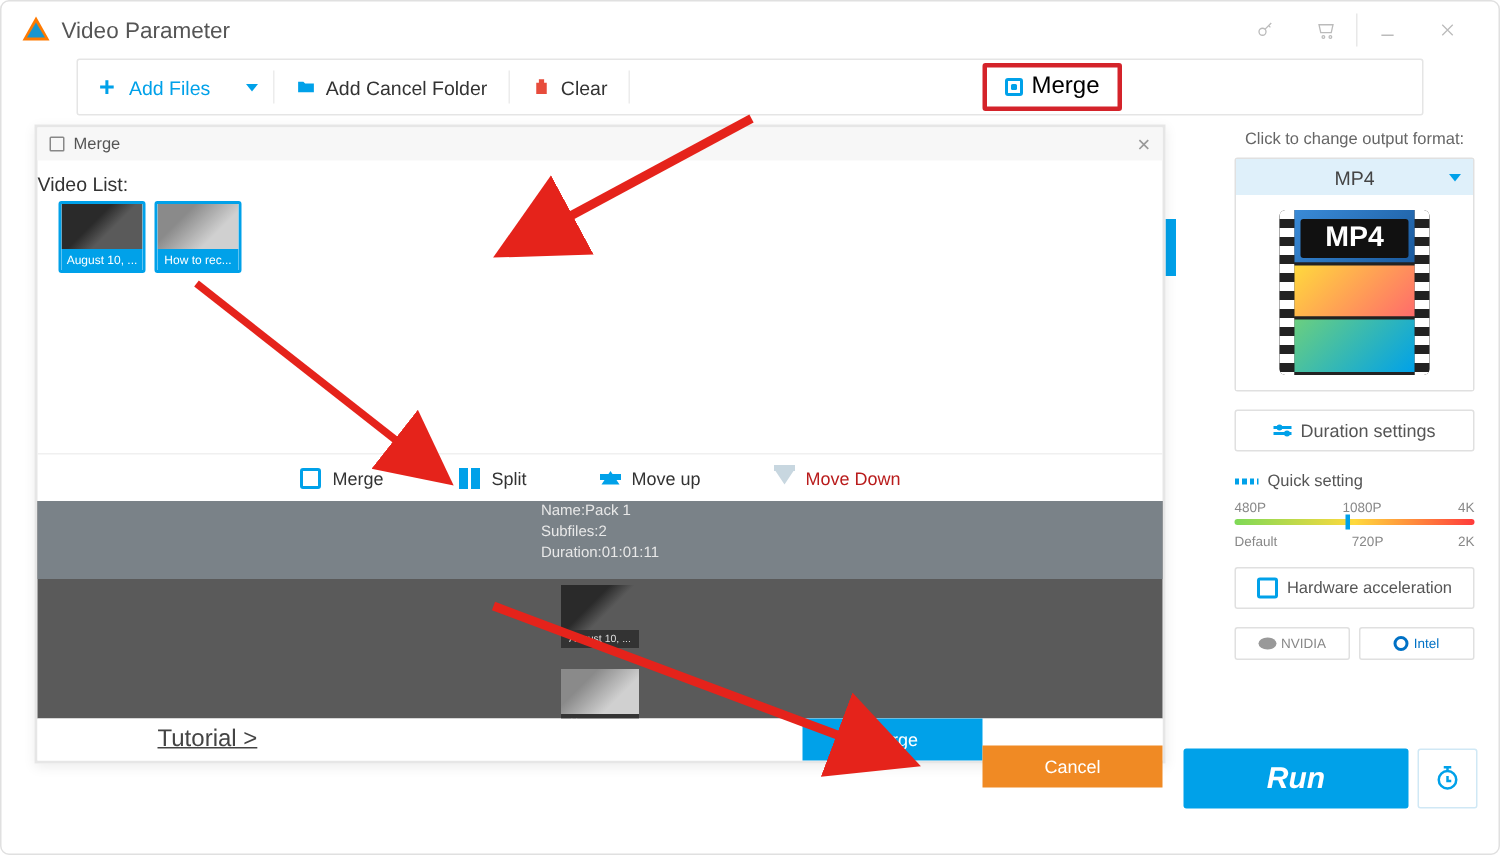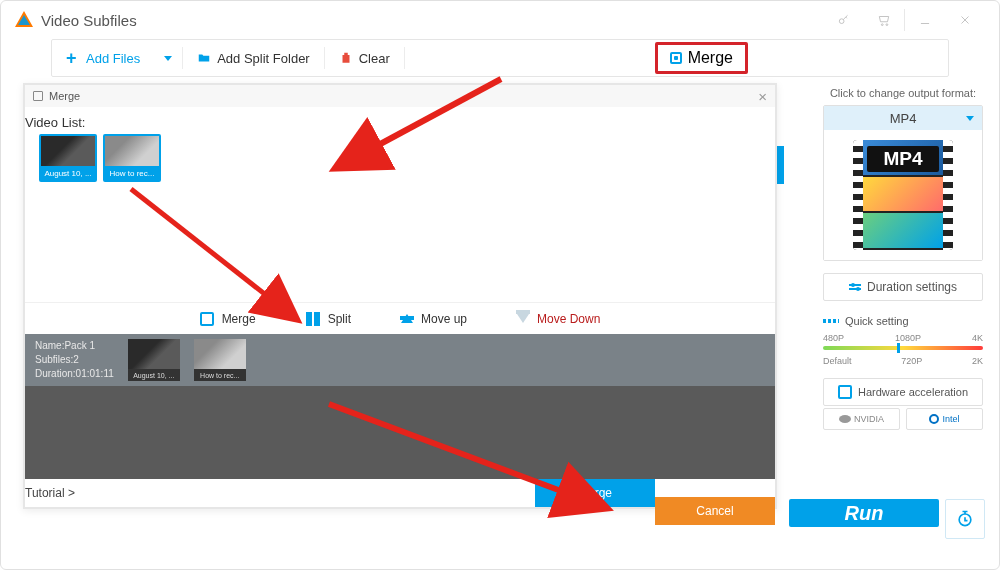--- a/index.html
+++ b/index.html
@@ -54,21 +54,21 @@
 .rp-btn .ic-sliders span:nth-child(2):after { left:7px; }
 
 .rp-quick-label { font-size:11px; color:#555; margin-top:14px; display:flex; align-items:center; gap:6px; }
 .rp-quick-label:before { content:""; width:16px; height:4px; background:repeating-linear-gradient(90deg,#00a1e9 0 3px,transparent 3px 5px); }
 .rp-res-row { display:flex; justify-content:space-between; font-size:9px; color:#888; margin-top:6px; }
 .rp-slider { height:4px; border-radius:2px; background:linear-gradient(90deg,#7ed957 0%,#ffd93d 50%,#ff3b3b 100%); margin-top:3px; position:relative; }
 .rp-slider:after { content:""; position:absolute; width:3px; height:10px; background:#00a1e9; top:-3px; left:46%; }
 
 .rp-hw { height:28px; border:1px solid #e0e0e0; border-radius:2px; display:flex; align-items:center; justify-content:center; gap:6px; font-size:11px; color:#555; margin-top:12px; }
 .rp-hw .chip { width:14px; height:14px; border:2px solid #00a1e9; border-radius:2px; position:relative; }
-.rp-gpu { display:flex; gap:6px; margin-top:2px; }
+.rp-gpu { display:flex; gap:6px; margin-top:12px; }
 .rp-gpu .g { flex:1; height:22px; border:1px solid #e0e0e0; border-radius:2px; display:flex; align-items:center; justify-content:center; gap:3px; font-size:9px; color:#888; }
 .rp-gpu .g.intel { color:#0071c5; }
 .rp-gpu .dot { width:10px; height:10px; border:2px solid #0071c5; border-radius:50%; }
 .rp-gpu .eye { width:12px; height:8px; border-radius:50%; background:#999; }
 
 
 .dialog { position:absolute; left:22px; top:82px; width:754px; height:426px; border:2px solid #e6e6e6; background:#fff; box-shadow:0 2px 8px rgba(0,0,0,.08); display:flex; flex-direction:column; }
 .dlg-title { height:22px; background:#f7f7f7; display:flex; align-items:center; padding:0 8px; font-size:11px; color:#555; }
 .dlg-title .close { margin-left:auto; color:#999; font-size:15px; }
 .dlg-title .ic-merge-sm { width:10px; height:10px; border:1.5px solid #888; border-radius:1px; margin-right:6px; }
@@ -88,52 +88,52 @@
 .dlg-actions .act .ai { width:14px; height:14px; }
 .ai-merge { border:2px solid #00a1e9; border-radius:2px; }
 .ai-split { background:linear-gradient(90deg,#00a1e9 45%,transparent 45% 55%,#00a1e9 55%); }
 .ai-up { width:0!important; height:0!important; border-left:6px solid transparent; border-right:6px solid transparent; border-bottom:9px solid #00a1e9; position:relative; }
 .ai-up:after { content:""; position:absolute; width:14px; height:4px; background:#00a1e9; bottom:-6px; left:-7px; }
 .ai-down { width:0!important; height:0!important; border-left:6px solid transparent; border-right:6px solid transparent; border-top:9px solid #c8d7e0; position:relative; }
 .ai-down:after { content:""; position:absolute; width:14px; height:4px; background:#c8d7e0; top:-13px; left:-7px; }
 .act.disabled { color:#b91c1c; }
 
 .pack-area { flex:1; background:#5a5a5a; }
-.pack-strip { height:52px; background:#7a8288; display:flex; align-items:center; padding:0 10px; gap:14px; }
+.pack-strip { height:52px; background:#7a8288; display:flex; align-items:center; padding:0 10px; gap:14px;flex-direction:column; }
 .pack-info { font-size:10px; color:#e8e8e8; line-height:1.4; }
 .pack-strip .mini { width:52px; }
 .pack-strip .mini .img { height:30px; }
 .pack-strip .mini .cap { height:12px; background:#333; color:#ddd; font-size:7px; display:flex; align-items:center; justify-content:center; white-space:nowrap; overflow:hidden; }
 
 .dlg-footer { height:28px; display:flex; align-items:center; background:#fff; }
-.tutorial { font-size:12px; color:#444; }
+.tutorial { font-size:16px; color:#444; text-decoration:underline; margin-left:80px; }
 .dlg-footer .spacer { flex:1; }
 .dlg-footer .fbtn { width:120px; height:28px; display:flex; align-items:center; justify-content:center; font-size:12px; color:#fff; }
 .fbtn.merge { background:#00a1e9; }
 .fbtn.cancel { background:#f08a24;margin-top:36px; }
 
 
 .bottom { position:absolute; left:788px; bottom:30px; right:14px; display:flex; gap:6px; }
-.run { flex:1; height:28px; background:#00a1e9; color:#fff; font-size:20px; display:flex; align-items:center; justify-content:center; border-radius:2px; font-style:italic; font-weight:bold; }
+.run { flex:1; height:40px; background:#00a1e9; color:#fff; font-size:20px; display:flex; align-items:center; justify-content:center; border-radius:2px; font-style:italic; font-weight:bold; }
 .clock { width:40px; height:40px; border:1px solid #d0e8f5; border-radius:2px; display:flex; align-items:center; justify-content:center; }
 .clock svg { width:20px; height:20px; stroke:#00a1e9; fill:none; stroke-width:2; }
 
 
 .blue-stripe { position:absolute; left:775px; top:145px; width:8px; height:38px; background:#00a1e9; }
 
 
 .arrow { position:absolute; pointer-events:none; }
 .arrow svg { overflow:visible; }
 </style>
 </head>
 <body>
 
 <div class="titlebar">
   <span class="logo"></span>
-  <span class="title">Video Subfiles</span>
+  <span class="title">Video Parameter</span>
   <span class="spacer"></span>
   <span class="win-icon">
       <svg viewBox="0 0 24 24">
         <circle cx="8" cy="14" r="4"></circle>
         <path d="M11 11l7-7M15 7l2 2"></path>
       </svg>
     </span>
   <span class="win-icon">
       <svg viewBox="0 0 24 24">
         <path d="M4 6h16l-2 9H6z"></path>
@@ -158,21 +158,21 @@
   <div class="btn addfiles">
     <span class="ic ic-plus">+</span>
     <span>Add Files</span>
   </div>
   <span class="caret"></span>
   <span class="sep"></span>
   <div class="btn">
     <span class="ic ic-folder"><svg viewBox="0 0 24 24">
           <path d="M3 6h6l2 2h10v10H3z"></path>
         </svg></span>
-    <span>Add Split Folder</span>
+    <span>Add Cancel Folder</span>
   </div>
   <span class="sep"></span>
   <div class="btn">
     <span class="ic ic-trash"><svg viewBox="0 0 24 24">
           <path d="M6 7h12v13H6zM4 7h16M9 3h6v4H9z"></path>
         </svg></span>
     <span>Clear</span>
   </div>
   <span class="sep"></span>
   <div class="merge-highlight">

